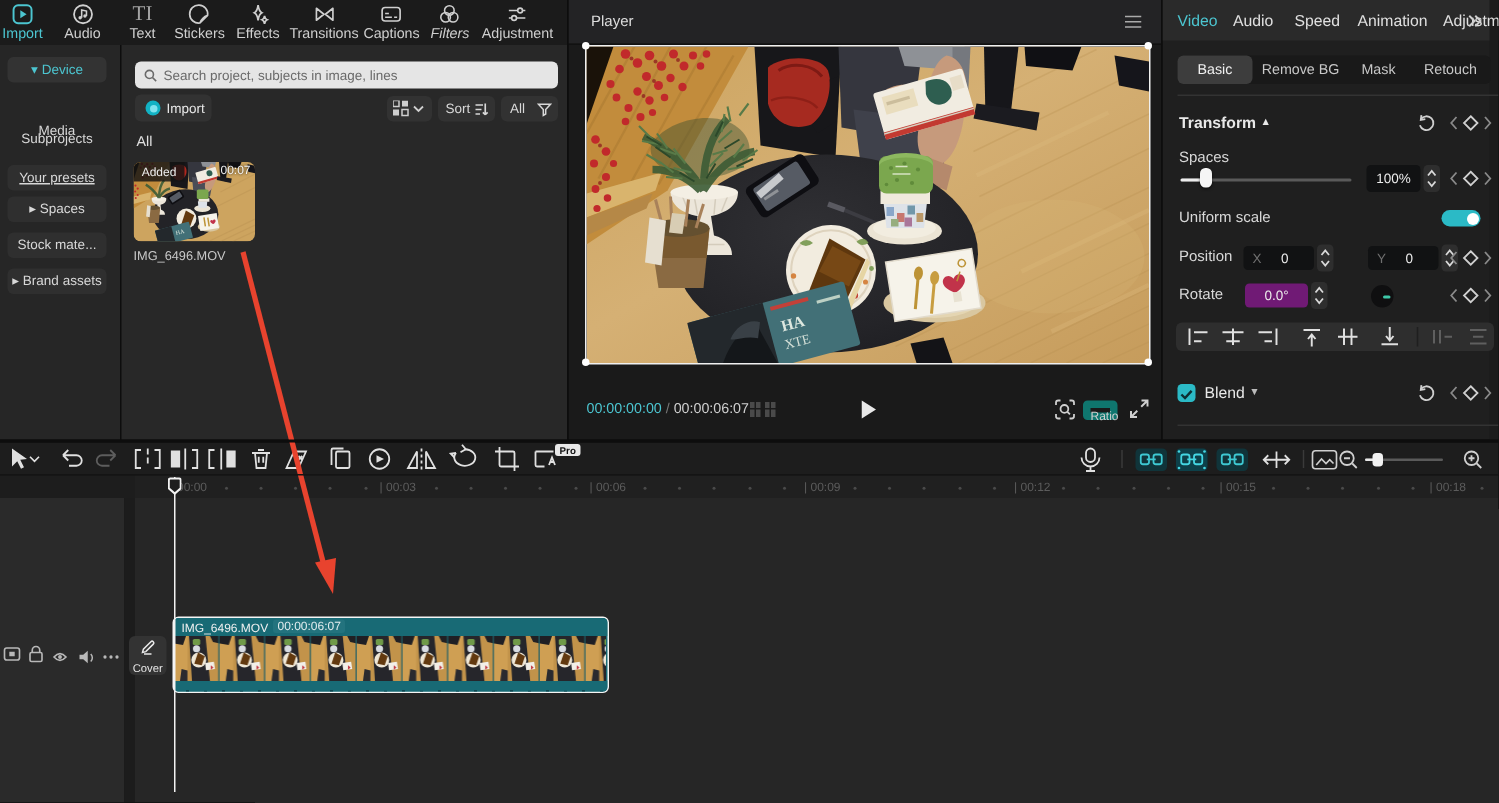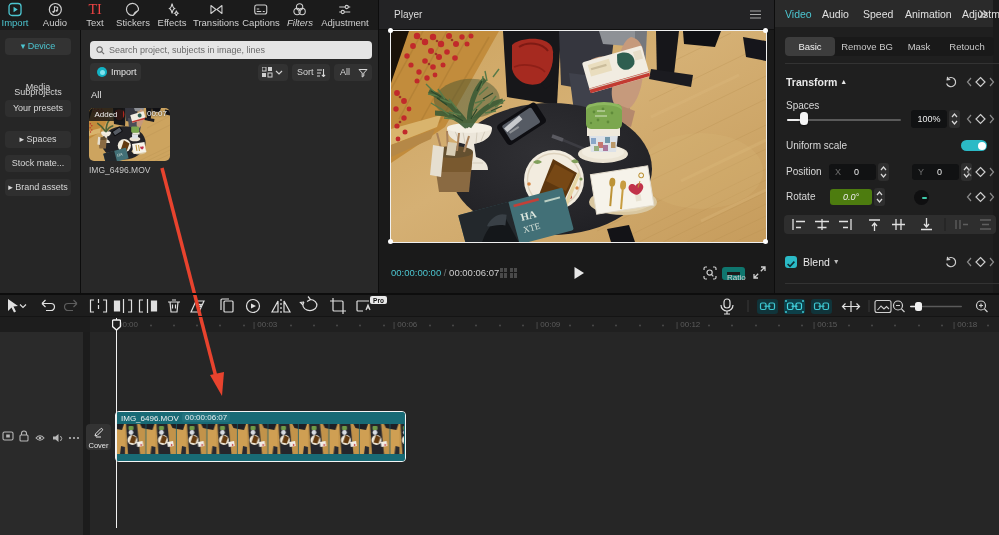--- a/index.html
+++ b/index.html
@@ -49,21 +49,21 @@
     <div class="tb-item" style="left:55px;transform:translateX(-50%);">
         <svg width="15" height="15" viewBox="0 0 15 15">
           <circle cx="7.5" cy="7.5" r="6" fill="none" stroke="#cfcfcf" stroke-width="1.2"></circle>
           <path d="M6.6 9.8 L6.6 4.6 L9.8 5.4 L9.8 8.6" fill="none" stroke="#cfcfcf" stroke-width="1.05"></path>
           <circle cx="5.6" cy="9.8" r="1.15" fill="#cfcfcf"></circle>
           <circle cx="8.8" cy="8.7" r="1.15" fill="#cfcfcf"></circle>
         </svg>
         <span class="lbl">Audio</span>
       </div>
     <div class="tb-item" style="left:95px;transform:translateX(-50%);">
-        <div style="height:15px;font-family:'Liberation Serif',serif;font-size:14px;line-height:15px;color:#ef4444;">TI</div>
+        <div style="height:15px;font-family:'Liberation Serif',serif;font-size:14px;line-height:15px;color:#a3a3a3;">TI</div>
         <span class="lbl">Text</span>
       </div>
     <div class="tb-item" style="left:133px;transform:translateX(-50%);">
         <svg width="15" height="15" viewBox="0 0 15 15">
           <path d="M13.3 8.2 A6 6 0 1 0 8.2 13.3 M13.3 8.2 Q9.6 9.6 8.2 13.3 Z" fill="none" stroke="#cfcfcf" stroke-width="1.15" stroke-linejoin="round"></path>
         </svg>
         <span class="lbl">Stickers</span>
       </div>
     <div class="tb-item" style="left:172px;transform:translateX(-50%);">
         <svg width="15" height="15" viewBox="0 0 15 15">
@@ -98,21 +98,21 @@
           <circle cx="9.5" cy="5" r="1.6" fill="#1b1b1b" stroke="#cfcfcf" stroke-width="1.1"></circle>
           <circle cx="5.5" cy="10" r="1.6" fill="#1b1b1b" stroke="#cfcfcf" stroke-width="1.1"></circle>
         </svg>
         <span class="lbl">Adjustment</span>
       </div>
   </div>
   <div class="abs" id="sidebar">
     <div class="sb-pill" style="top:8px;color:#4cc5d0;background:#333333;">▾&nbsp;Device</div>
     <div class="sb-plain" style="top:52px;">Media</div>
     <div class="sb-plain" style="top:57px;">Subprojects</div>
-    <div class="sb-pill" style="top:70px;">Your presets</div>
+    <div class="sb-pill" style="top:80px;text-decoration:underline;">Your presets</div>
     <div class="sb-pill" style="top:101px;">▸&nbsp;Spaces</div>
     <div class="sb-pill" style="top:125px;">Stock mate...</div>
     <div class="sb-pill" style="top:149px;">▸&nbsp;Brand assets</div>
   </div>
   <div class="abs" id="media">
 
     <div class="abs" style="left:9px;top:11px;width:282px;height:18px;background:#e5e5e5;border-radius:4px;color:#6a6a6a;font-size:9px;line-height:18px;">
       <svg width="9" height="9" viewBox="0 0 10 10" style="position:absolute;left:6px;top:4.5px;">
           <circle cx="4" cy="4" r="3" fill="none" stroke="#6a6a6a" stroke-width="1.2"></circle>
           <path d="M6.3 6.3 L9 9" stroke="#6a6a6a" stroke-width="1.2"></path>
@@ -582,21 +582,21 @@
           <path d="M3 7 L5.5 4 L8 7" stroke="#d8d8d8" stroke-width="1.2" fill="none"></path>
           <path d="M3 11 L5.5 14 L8 11" stroke="#d8d8d8" stroke-width="1.2" fill="none"></path>
         </svg></div>
     <svg class="abs" style="left:191px;top:166px;" width="30" height="12" viewBox="0 0 30 12">
         <path d="M5 2 L1.5 6 L5 10" stroke="#8a8a8a" stroke-width="1.2" fill="none"></path>
         <path d="M14.5 1.5 L19 6 L14.5 10.5 L10 6 Z" stroke="#cfcfcf" stroke-width="1.2" fill="none"></path>
         <path d="M24 2 L27.5 6 L24 10" stroke="#8a8a8a" stroke-width="1.2" fill="none"></path>
       </svg>
     
     <div class="abs" style="left:11px;top:191px;font-size:10px;color:#d8d8d8;">Rotate</div>
-    <div class="abs" style="left:55px;top:189px;width:42px;height:16px;background:#4d7c0f;border-radius:3px;color:#ececec;font-size:9px;line-height:16px;text-align:center;font-style:italic;">0.0°</div>
+    <div class="abs" style="left:55px;top:189px;width:42px;height:16px;background:#701a75;border-radius:3px;color:#ececec;font-size:9px;line-height:16px;text-align:center;">0.0°</div>
     <div class="spin" style="left:99px;top:188px;"><svg width="11" height="18" viewBox="0 0 11 18">
           <path d="M3 7 L5.5 4 L8 7" stroke="#d8d8d8" stroke-width="1.2" fill="none"></path>
           <path d="M3 11 L5.5 14 L8 11" stroke="#d8d8d8" stroke-width="1.2" fill="none"></path>
         </svg></div>
     <div class="abs" style="left:139px;top:190px;width:15px;height:15px;background:#0f0f10;border-radius:50%;">
       <div class="abs" style="left:8px;top:6.5px;width:5px;height:2px;background:#3ec8a8;border-radius:1px;"></div>
     </div>
     <svg class="abs" style="left:191px;top:191px;" width="30" height="12" viewBox="0 0 30 12">
         <path d="M5 2 L1.5 6 L5 10" stroke="#8a8a8a" stroke-width="1.2" fill="none"></path>
         <path d="M14.5 1.5 L19 6 L14.5 10.5 L10 6 Z" stroke="#cfcfcf" stroke-width="1.2" fill="none"></path>

